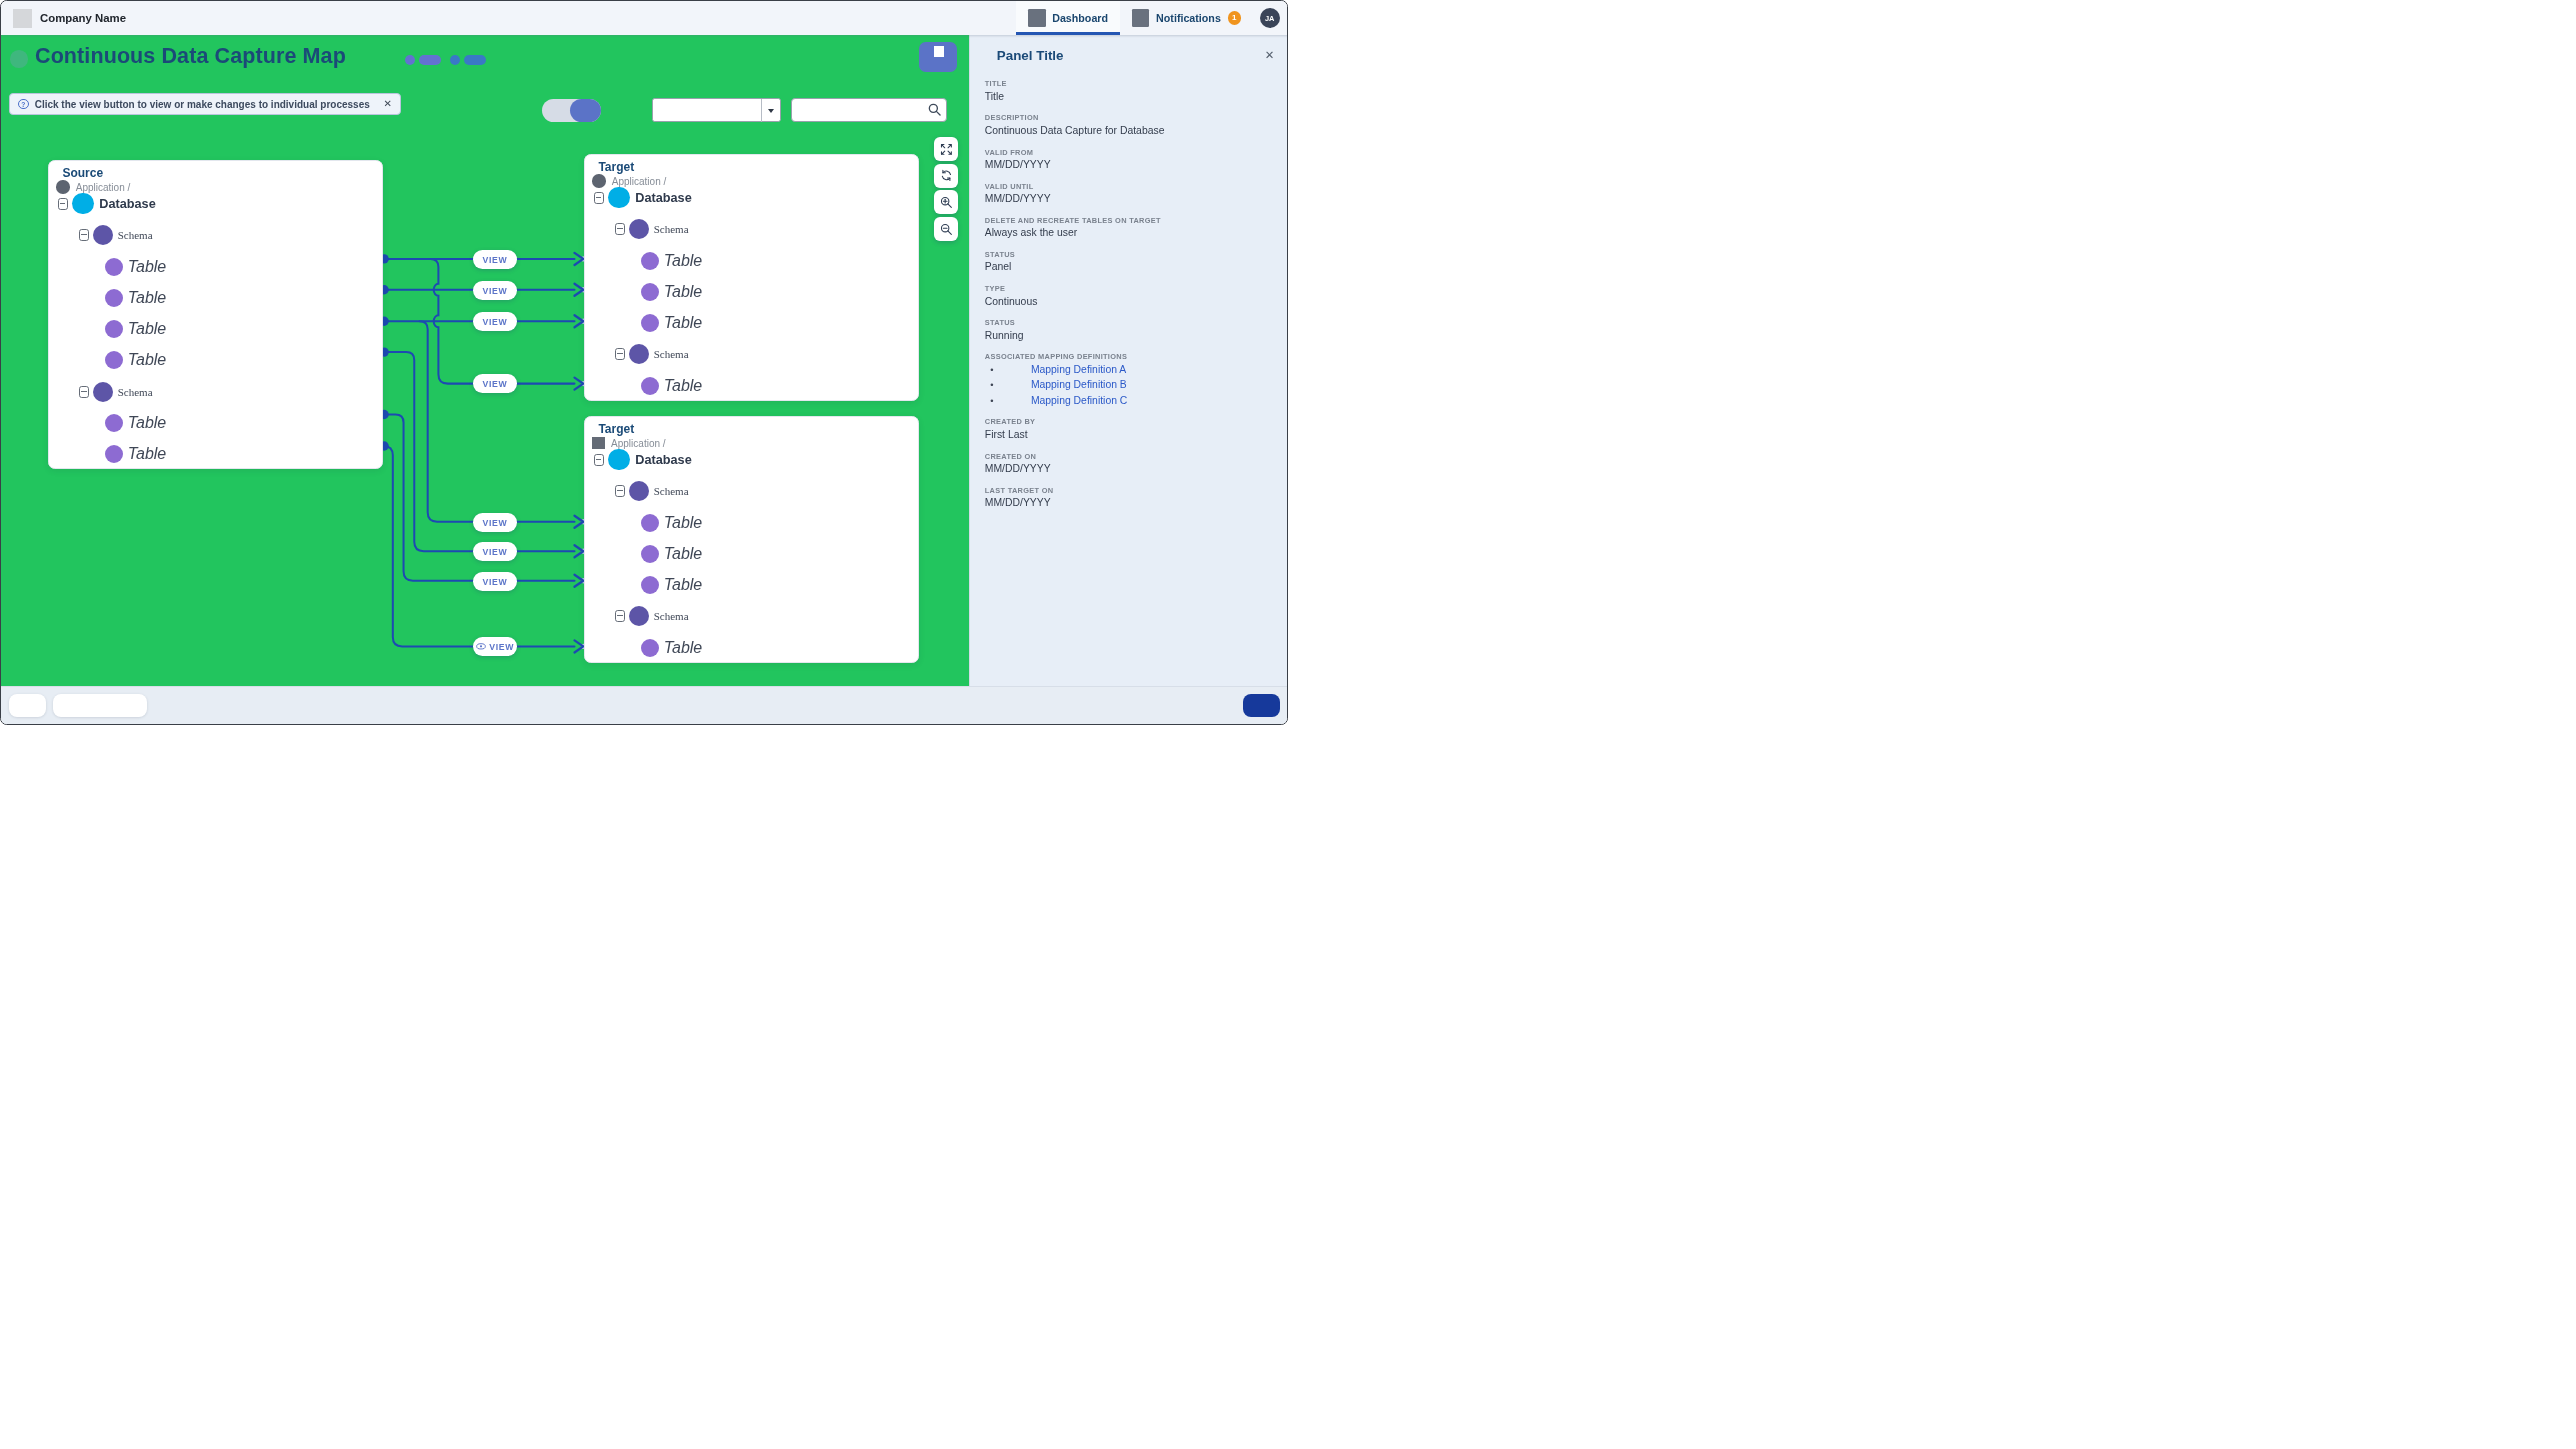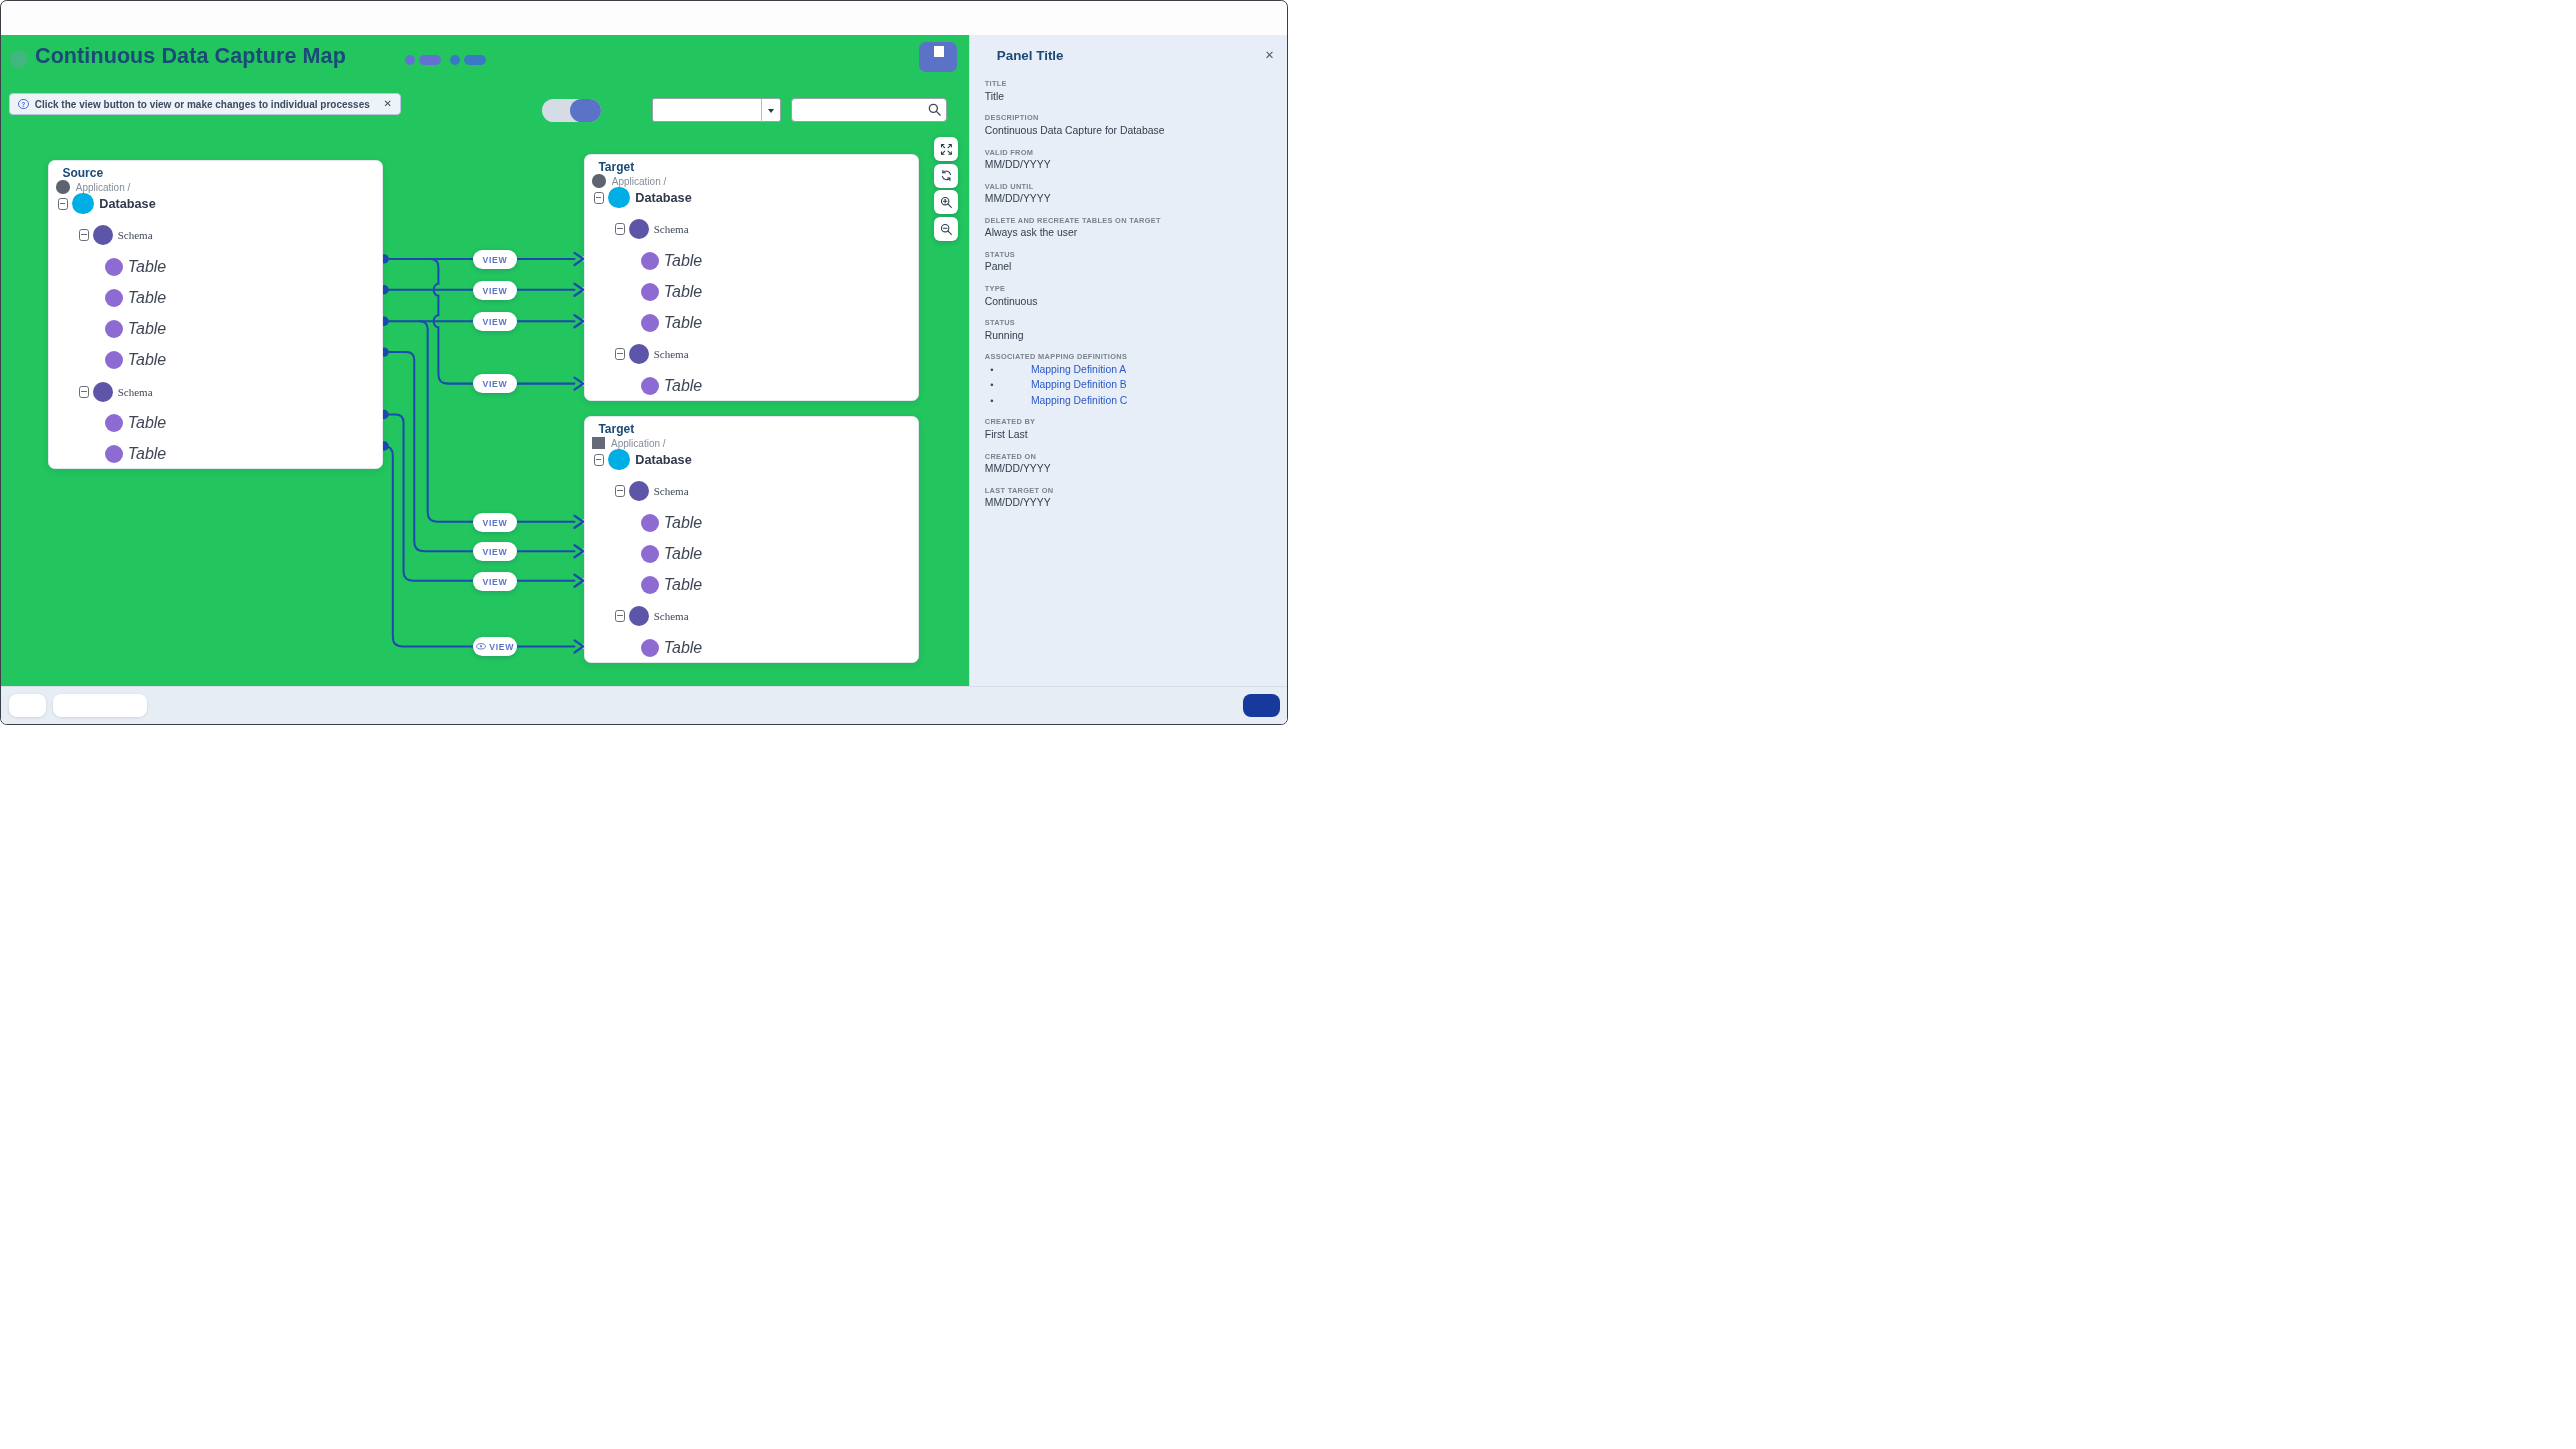--- a/index.html
+++ b/index.html
@@ -107,20 +107,39 @@
   .bpill{position:absolute;top:6.7px;height:23.5px;background:#fff;border-radius:8px;box-shadow:0 0.7px 2.7px rgba(60,70,95,.18);cursor:pointer;}
   .bpill.small{left:8px;width:37px;}
   .bpill.large{left:52px;width:94px;}
   .bpill.blue{left:1242px;top:7.4px;width:37px;height:23px;background:var(--c-bluepill);box-shadow:none;}
 </style>
 </head>
 <body>
 
 <div class="frame">
 
+  <header class="topbar">
+    <div class="brand">
+      <div class="logo"></div>
+      <div class="company">Company Name</div>
+    </div>
+    <div class="topright">
+      <div class="tab active">
+        <span class="tabicon"></span>
+        <span class="tablabel">Dashboard</span>
+        <span class="underline"></span>
+      </div>
+      <div class="tab">
+        <span class="tabicon"></span>
+        <span class="tablabel">Notifications</span>
+        <span class="badge">1</span>
+      </div>
+      <div class="avatar">JA</div>
+    </div>
+  </header>
 
   <div class="content">
 
     <main class="canvas">
       <span class="greendot"></span>
       <h1 class="pagetitle">Continuous Data Capture Map</h1>
       <div class="pillgroup pg1">
           <span class="dot"></span>
           <span class="bar"></span>
         </div>

